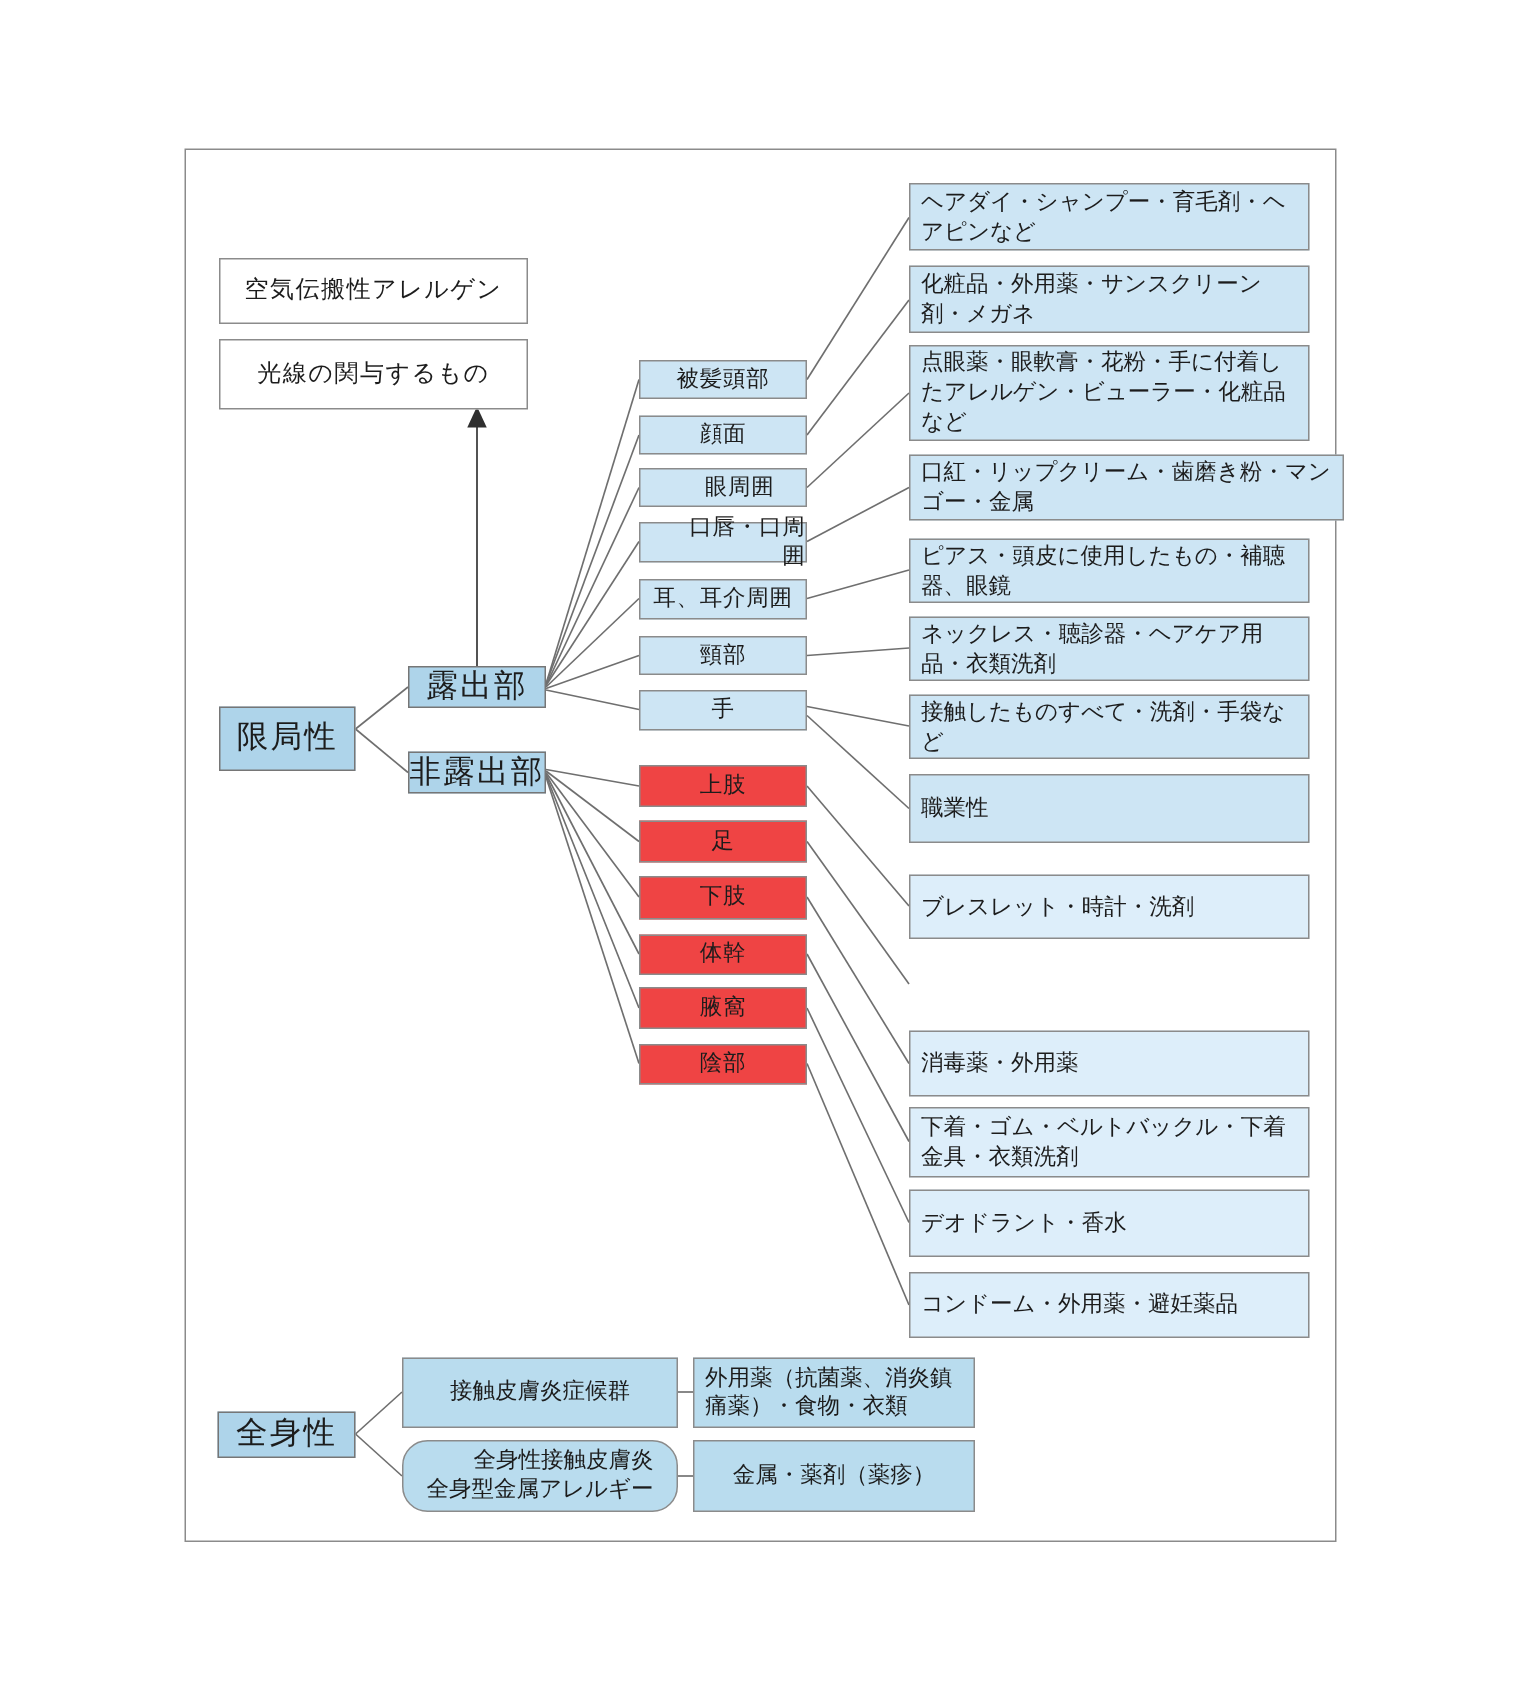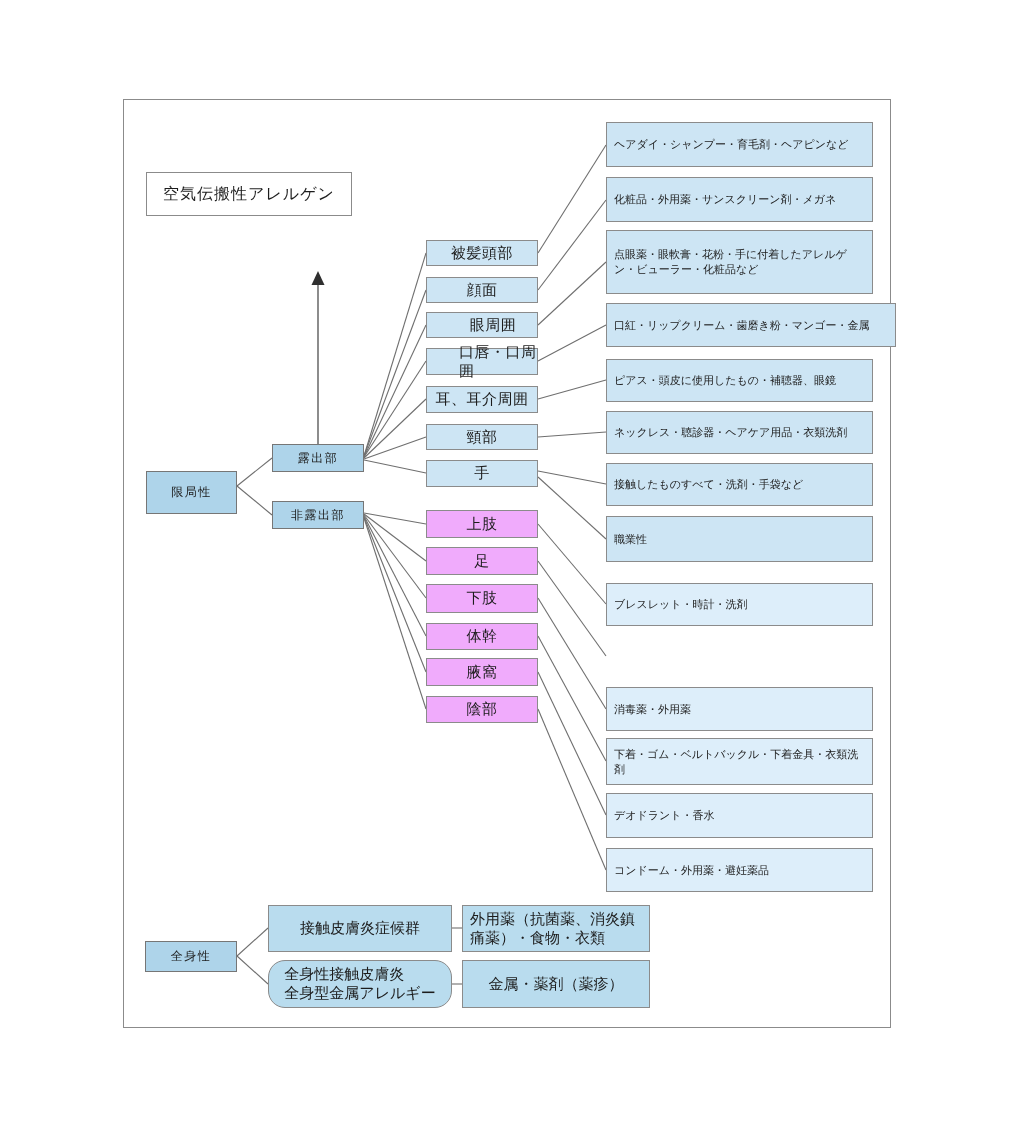--- a/index.html
+++ b/index.html
@@ -9,33 +9,33 @@
     color:#1c1c1c;
   }
   #frame{
     position:absolute;left:123px;top:99px;width:768px;height:929px;
     border:1.5px solid #8b8b8b;background:#ffffff;box-sizing:border-box;
   }
   #lines{position:absolute;left:0;top:0;width:1017px;height:1133px;z-index:1;}
   .bx{
     position:absolute;z-index:2;box-sizing:border-box;
     display:flex;align-items:center;justify-content:center;
-    text-align:left;line-height:1.25;
+    text-align:right;line-height:1.25;
   }
   .bx-white{
     background:#ffffff;border:1.5px solid #8b8b8b;font-size:16px;letter-spacing:1px;
   }
   .bx-hub{
-    background:#aed4ea;border:1px solid #767676;font-size:12px;letter-spacing:1.5px;
+    background:#aed4ea;border:1px solid #767676;font-size:21px;letter-spacing:1.5px;
   }
   .bx-site-a{background:#cde5f4;border:1px solid #8b8b8b;font-size:15px;letter-spacing:.5px;}
-  .bx-site-b{background:#f0abfc;border:1px solid #8b8b8b;font-size:15px;letter-spacing:.5px;}
+  .bx-site-b{background:#ef4444;border:1px solid #8b8b8b;font-size:15px;letter-spacing:.5px;}
   .bx-cause{
     justify-content:flex-start;text-align:left;padding:2px 7px;
-    font-size:11px;line-height:1.32;letter-spacing:0;
+    font-size:15px;line-height:1.32;letter-spacing:0;
   }
   .bx-cause-a{background:#cde5f4;border:1px solid #8b8b8b;}
   .bx-cause-b{background:#ddeefa;border:1px solid #8b8b8b;}
   .bx-sys{background:#b9dcee;border:1px solid #8b8b8b;font-size:15px;}
   .pre{white-space:pre-line;}
   .left-pad{justify-content:flex-start;text-align:left;padding:1px 7px;}
 </style>
 </head>
 <body>
 
@@ -83,20 +83,21 @@
       <line x1="237" y1="956" x2="268" y2="984"></line>
       <line x1="452" y1="928" x2="462" y2="928"></line>
       <line x1="452" y1="984" x2="462" y2="984"></line>
 
       <line x1="318" y1="444" x2="318" y2="283" stroke="#2f2f2f"></line>
     </g>
     <polygon points="318,271 311.5,285 324.5,285" fill="#2f2f2f"></polygon>
   </svg>
 
   <div class="bx bx-white" style="left:146px;top:172px;width:206px;height:44px;">空気伝搬性アレルゲン</div>
+  <div class="bx bx-white" style="left:146px;top:226px;width:206px;height:47px;">光線の関与するもの</div>
 
   <div class="bx bx-hub" style="left:146px;top:471px;width:91px;height:43px;">限局性</div>
   <div class="bx bx-hub" style="left:272px;top:444px;width:92px;height:28px;">露出部</div>
   <div class="bx bx-hub" style="left:272px;top:501px;width:92px;height:28px;">非露出部</div>
   <div class="bx bx-hub" style="left:145px;top:941px;width:92px;height:31px;">全身性</div>
 
   <div class="bx bx-site-a" style="left:426px;top:240px;width:112px;height:26px;">被髪頭部</div>
   <div class="bx bx-site-a" style="left:426px;top:277px;width:112px;height:26px;">顔面</div>
   <div class="bx bx-site-a" style="left:426px;top:312px;width:112px;height:26px;padding-left:22px;">眼周囲</div>
   <div class="bx bx-site-a" style="left:426px;top:348px;width:112px;height:27px;padding-left:32px;">口唇・口周囲</div>

